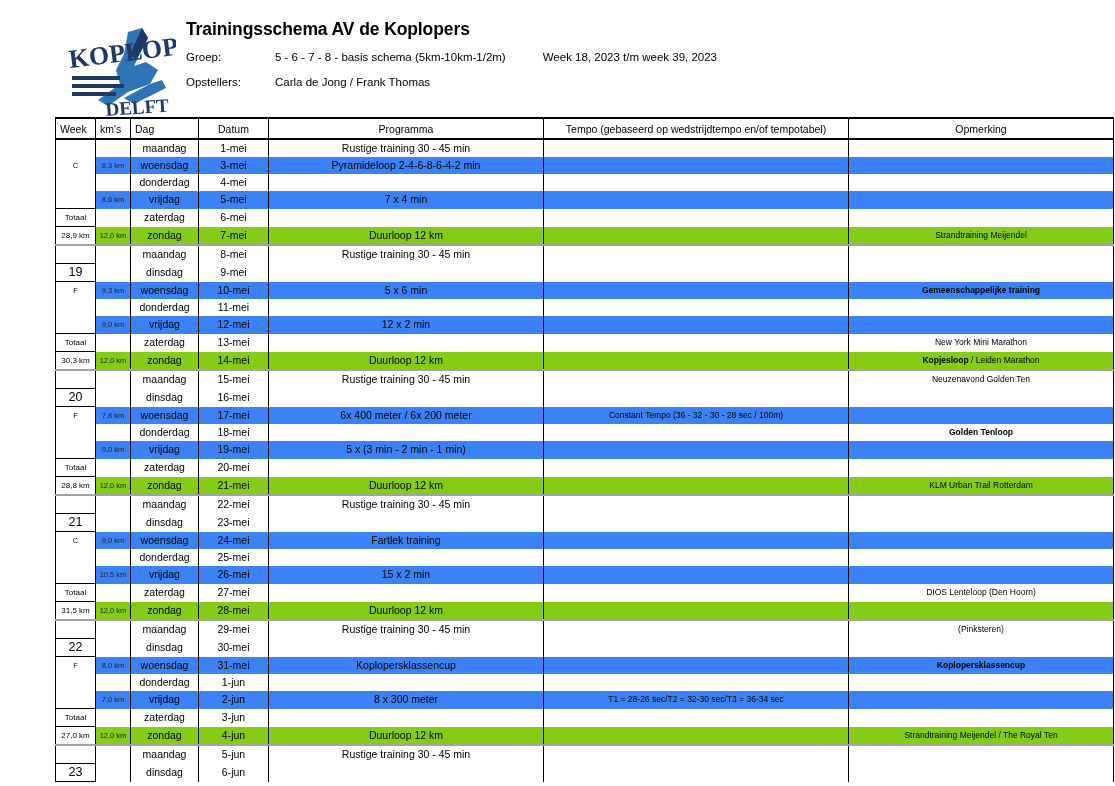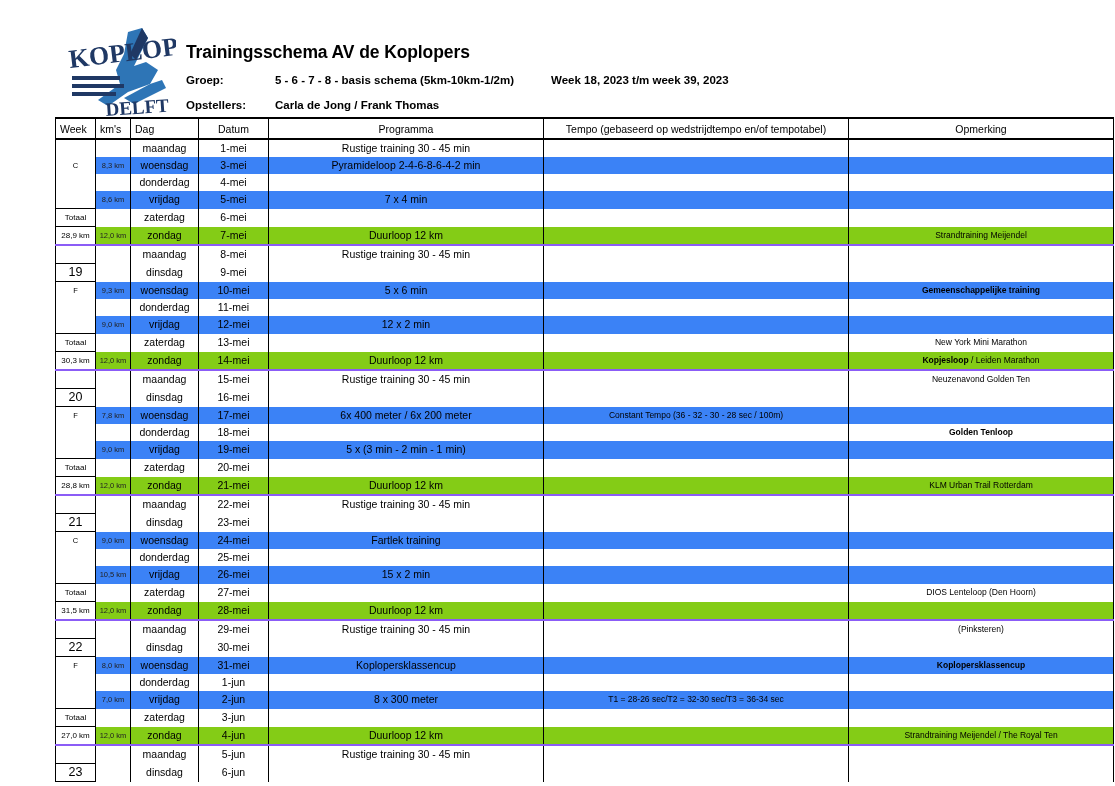--- a/index.html
+++ b/index.html
@@ -14,26 +14,26 @@
 
   
   .header{
     position:absolute;left:0;top:0;width:1115px;height:118px;
   }
   .logo{
     position:absolute;left:58px;top:26px;width:118px;height:92px;
   }
   .logo svg{display:block;}
 
-  .title-block{position:absolute;left:186px;top:42px;}
+  .title-block{position:absolute;left:186px;top:19px;}
   .doc-title{
     font-size:17.5px;font-weight:bold;letter-spacing:-0.1px;
     line-height:20px;margin:0 0 12px 0;white-space:nowrap;
   }
-  .meta-row{display:flex;align-items:flex-end;margin-bottom:13px;font-size:11.5px;font-weight:bold;}
+  .meta-row{display:flex;align-items:flex-end;margin-bottom:13px;font-size:11.5px;font-weight:normal;}
   .meta-label{width:89px;flex:none;}
   .meta-value{white-space:nowrap;}
   .meta-value2{margin-left:37px;white-space:nowrap;}
 
   
   table.sched{
     position:absolute;left:55px;top:117px;
     border-collapse:collapse;
     table-layout:fixed;
     width:1058px;
@@ -62,21 +62,21 @@
     font-weight:bold;
     font-size:10.5px;
     border-top:2px solid #000;
     border-bottom:2px solid #000;
   }
   thead th.h-week,thead th.h-km,thead th.h-dag{text-align:left;padding-left:4px;margin-left:32px;}
 
   tr.day td{height:17px;line-height:17px;}
 
   
-  tr.weekstart td{border-top:2px solid #8b5cf6;}
+  tr.weekstart td{border-top:2px solid #a3a3a3;}
 
   
   .sh-blue{background:#3b82f6;}
   .sh-lblue{background:#84cc16;}
   td.kmv{font-size:7.5px;color:#222;}
   td.weeknum{font-size:12.5px;font-weight:bold;}
   td.weekbox{
     border:1px solid #000;
   }
   td.totbox{

